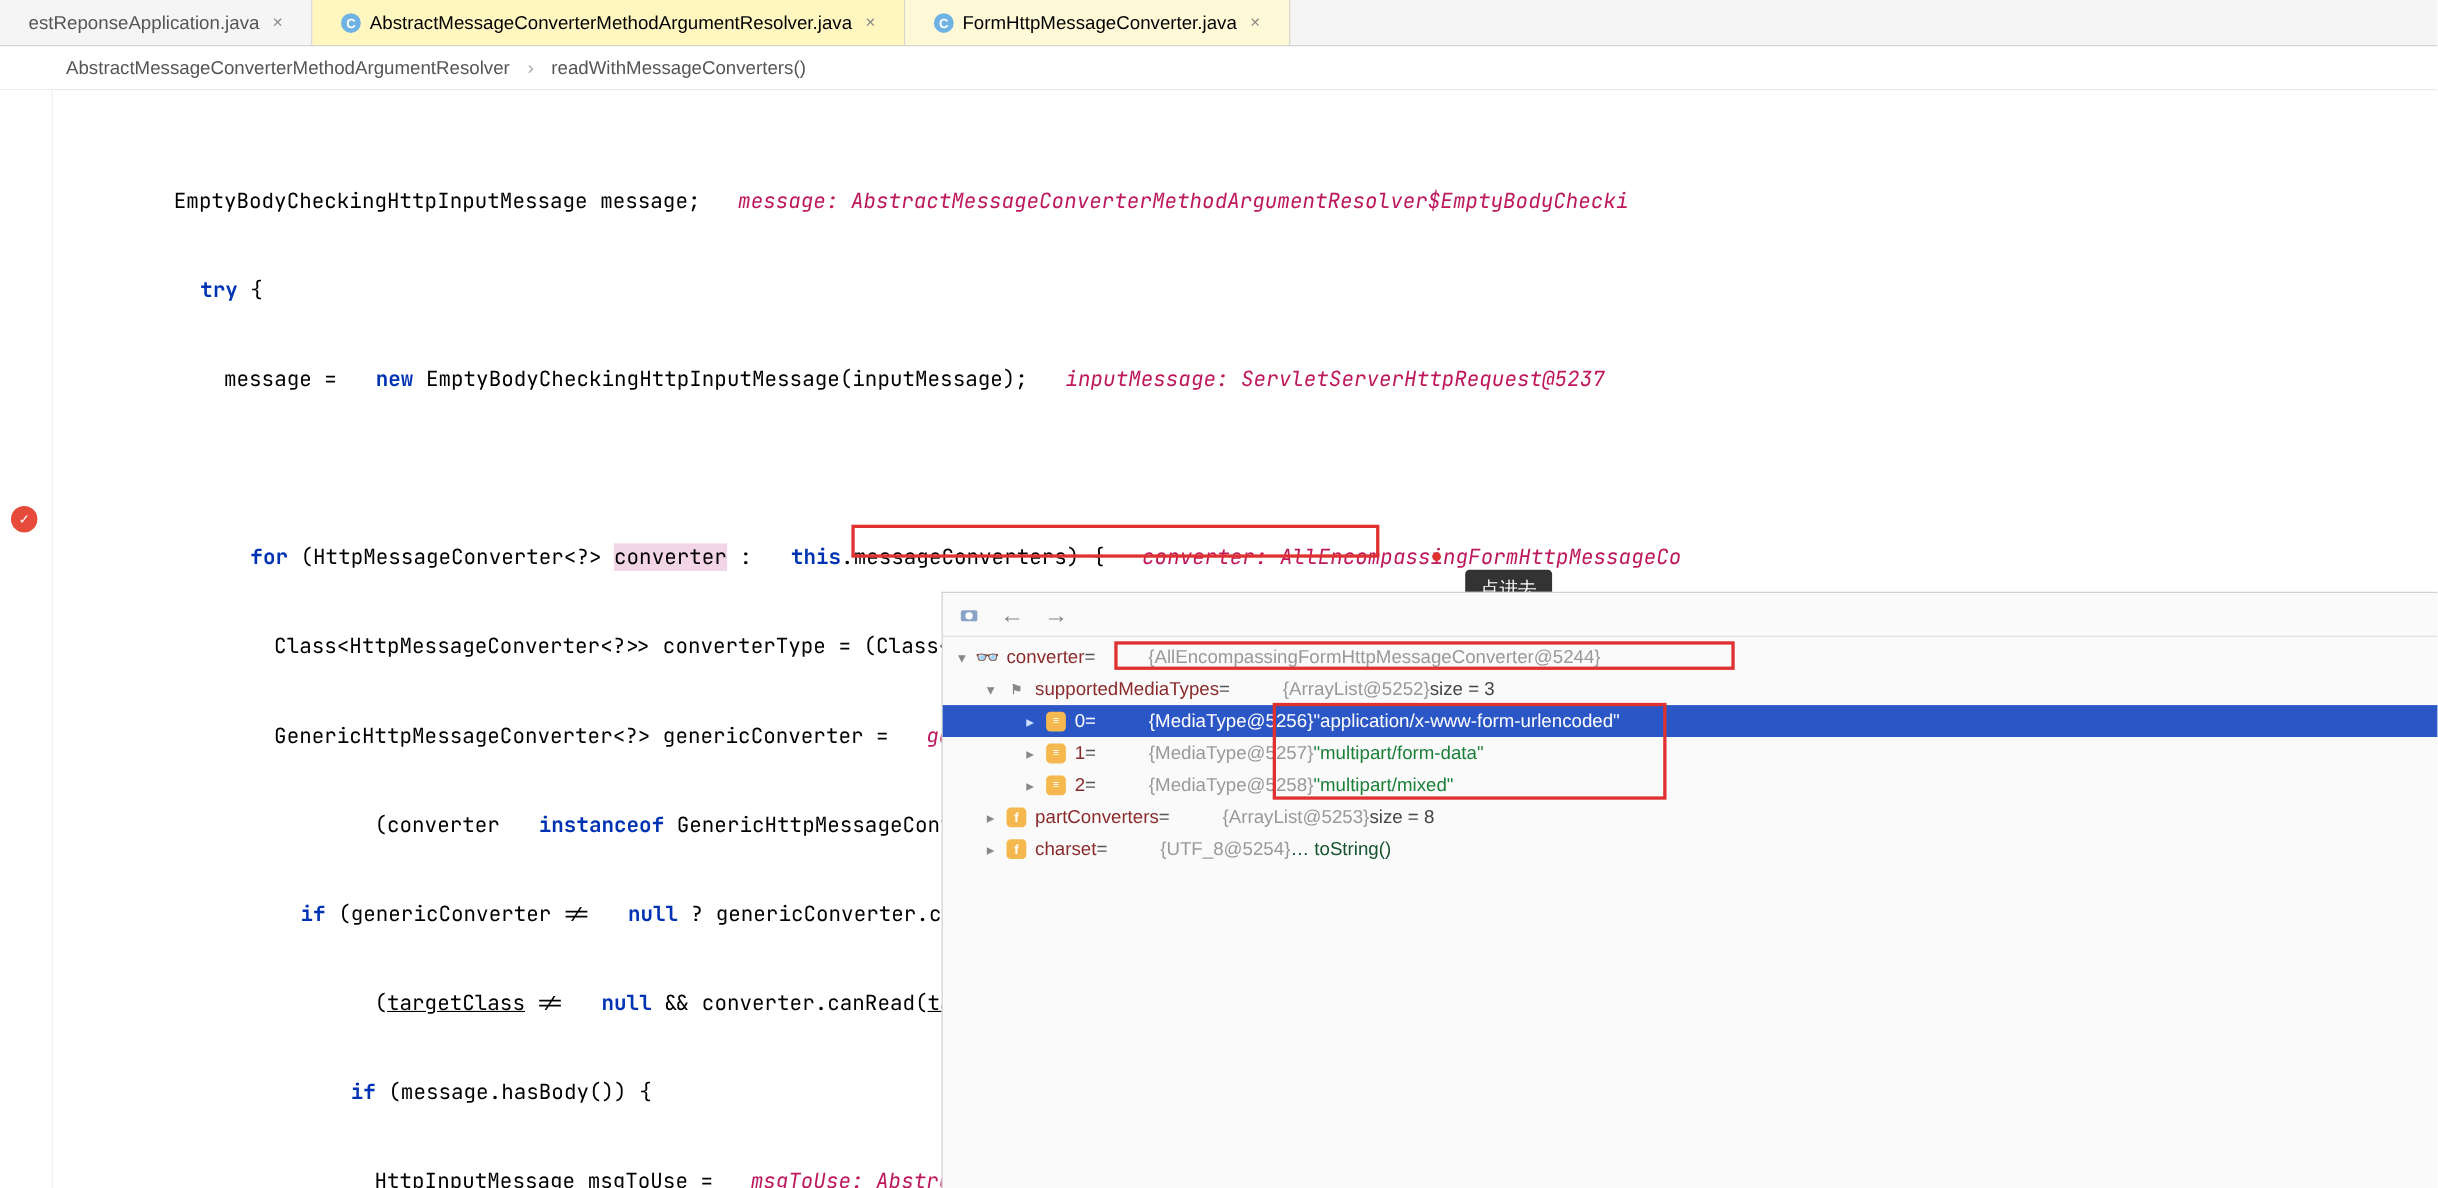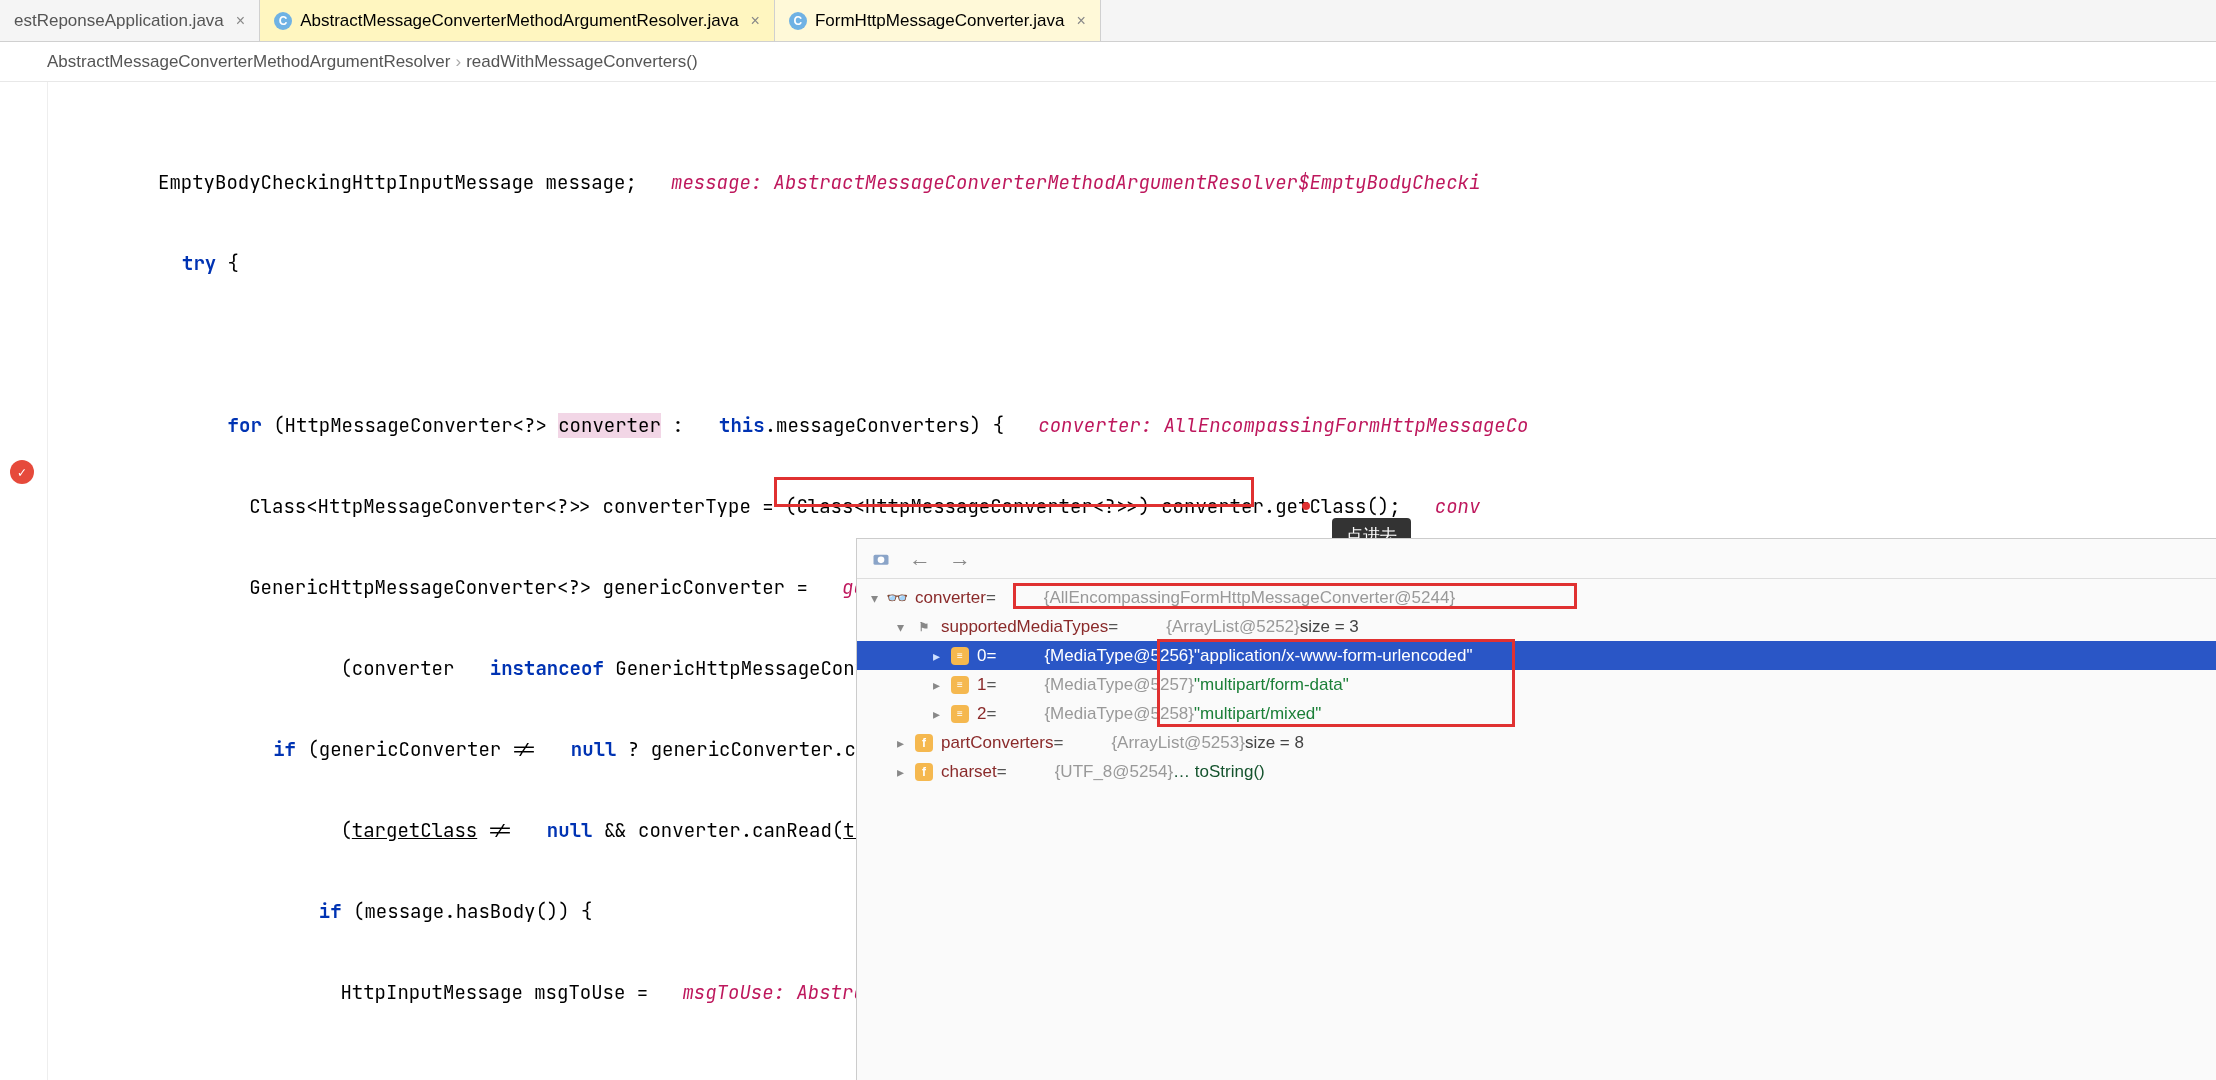--- a/index.html
+++ b/index.html
@@ -21,21 +21,21 @@
     background: #f5f5f5;
     border-bottom: 1px solid #d0d0d0;
     padding-left: 0;
     font-family: -apple-system, "Helvetica Neue", Arial, sans-serif;
     font-size: 17px;
   }
   .tab {
     display: flex;
     align-items: center;
     gap: 8px;
-    padding: 0 14px;
+    padding: 0 26px;
     height: 100%;
     border-right: 1px solid #d0d0d0;
     color: #555;
     cursor: pointer;
     white-space: nowrap;
   }
   .tab.active {
     background: #fff6c0;
     color: #000;
   }
@@ -52,23 +52,23 @@
   .tab-close {
     color: #888;
     font-size: 16px;
     margin-left: 4px;
   }
 
   
   .breadcrumbs {
     display: flex;
     align-items: center;
-    gap: 5px;
+    gap: 16px;
     height: 40px;
-    padding-left: 47px;
+    padding-left: 60px;
     color: #555;
     font-family: -apple-system, "Helvetica Neue", Arial, sans-serif;
     font-size: 17px;
     border-bottom: 1px solid #e8e8e8;
   }
   .bc-sep { color: #aaa; }
 
   
   .editor-wrap {
     display: flex;
@@ -220,20 +220,21 @@
 </div>
 
 <div class="editor-wrap">
   <div class="gutter">
     <div class="gutter-break"></div>
   </div>
   <div class="code">
 
     <div class="code-line"><span>EmptyBodyCheckingHttpInputMessage message;</span>   <span class="hint">message: AbstractMessageConverterMethodArgumentResolver$EmptyBodyChecki</span></div>
     <div class="code-line"><span class="kw">try</span><span> {</span></div>
+    <div class="code-line">    <span>message = </span><span class="kw">new</span><span> EmptyBodyCheckingHttpInputMessage(inputMessage);</span>   <span class="hint">inputMessage: ServletServerHttpRequest@5237</span></div>
     <div class="code-line"> </div>
     <div class="code-line">    <span class="kw">for</span><span> (HttpMessageConverter&lt;?&gt; </span><span class="hl">converter</span><span> : </span><span class="kw">this</span><span>.messageConverters) {</span>   <span class="hint">converter: AllEncompassingFormHttpMessageCo</span></div>
     <div class="code-line">        <span>Class&lt;HttpMessageConverter&lt;?&gt;&gt; converterType = (Class&lt;HttpMessageConverter&lt;?&gt;&gt;) converter.getClass();</span>   <span class="hint">conv</span></div>
     <div class="code-line">        <span>GenericHttpMessageConverter&lt;?&gt; genericConverter =</span>   <span class="hint">genericConverter: null</span></div>
     <div class="code-line">                <span>(converter </span><span class="kw">instanceof</span><span> GenericHttpMessageConverter ? (GenericHttpMessageConverter&lt;?&gt;) converter : nu</span></div>
     <div class="code-line">        <span class="kw">if</span><span> (genericConverter != </span><span class="kw">null</span><span> ? genericConverter.canRead(targetType, contextClass, </span><span class="und">contentType</span><span>) :</span></div>
     <div class="code-line">                <span>(</span><span class="und">targetClass</span><span> != </span><span class="kw">null</span><span> &amp;&amp; converter.canRead(</span><span class="und">targetClass</span><span>, </span><span class="und">contentType</span><span>))) {</span>   <span class="hint">targetClass: Class@1532  c</span></div>
     <div class="code-line">            <span class="kw">if</span><span> (message.hasBody()) {</span></div>
     <div class="code-line">                <span>HttpInputMessage msgToUse =</span>   <span class="hint">msgToUse: AbstractMessageConverterMethodArgumentResolver$EmptyBodyChec</span></div>
     

